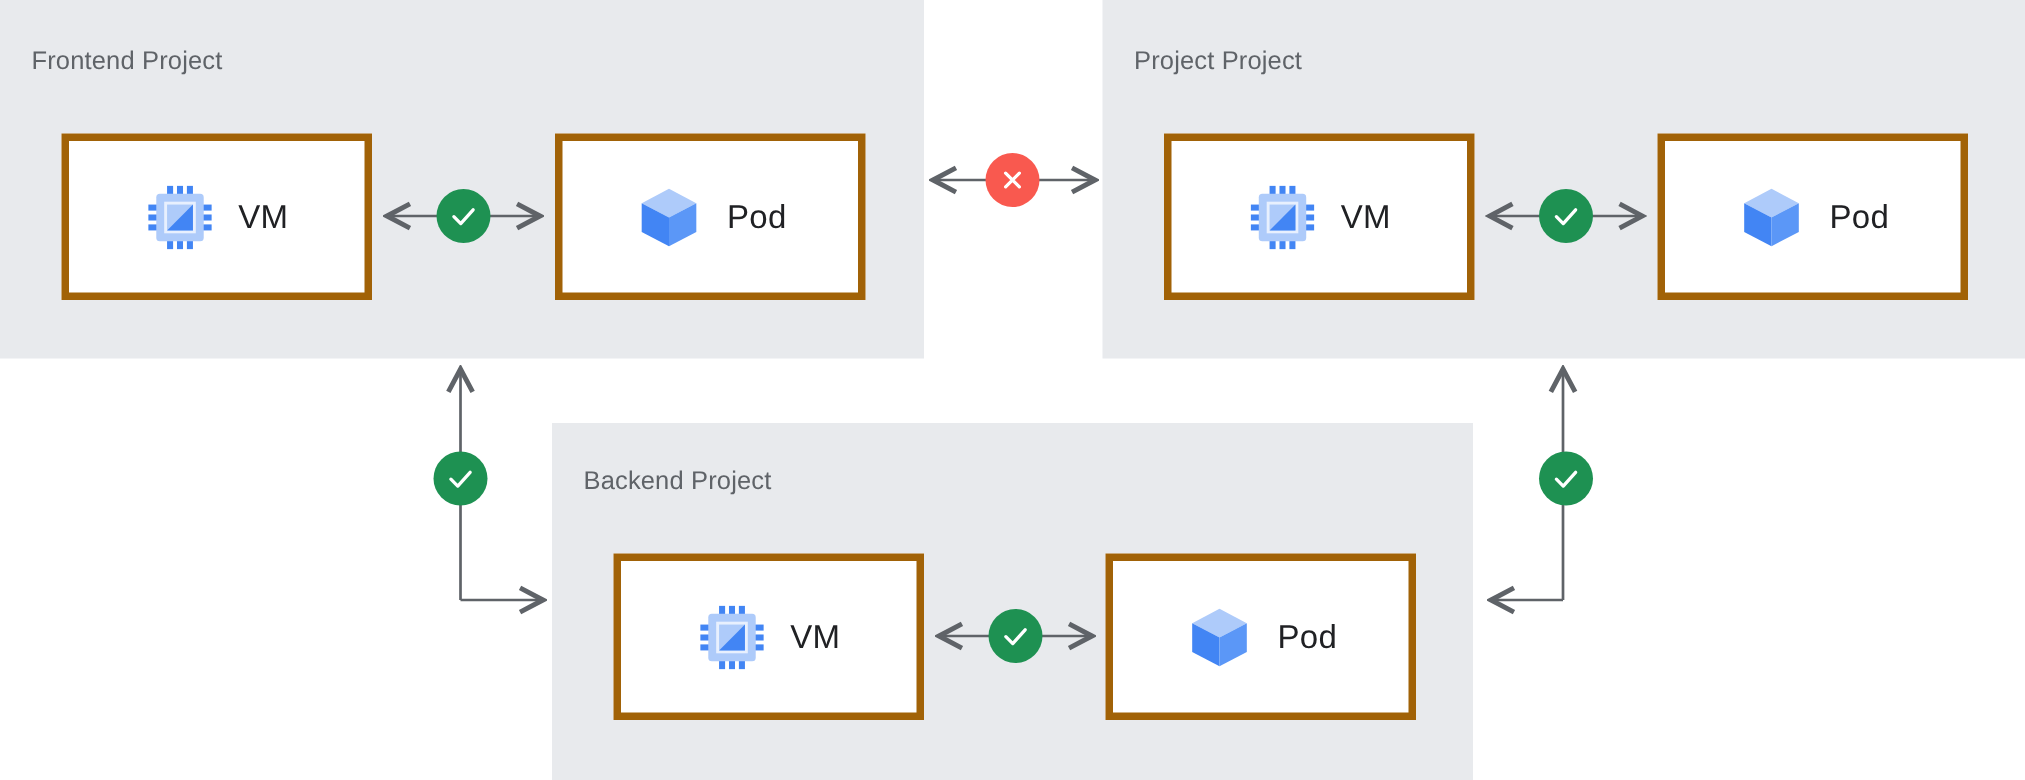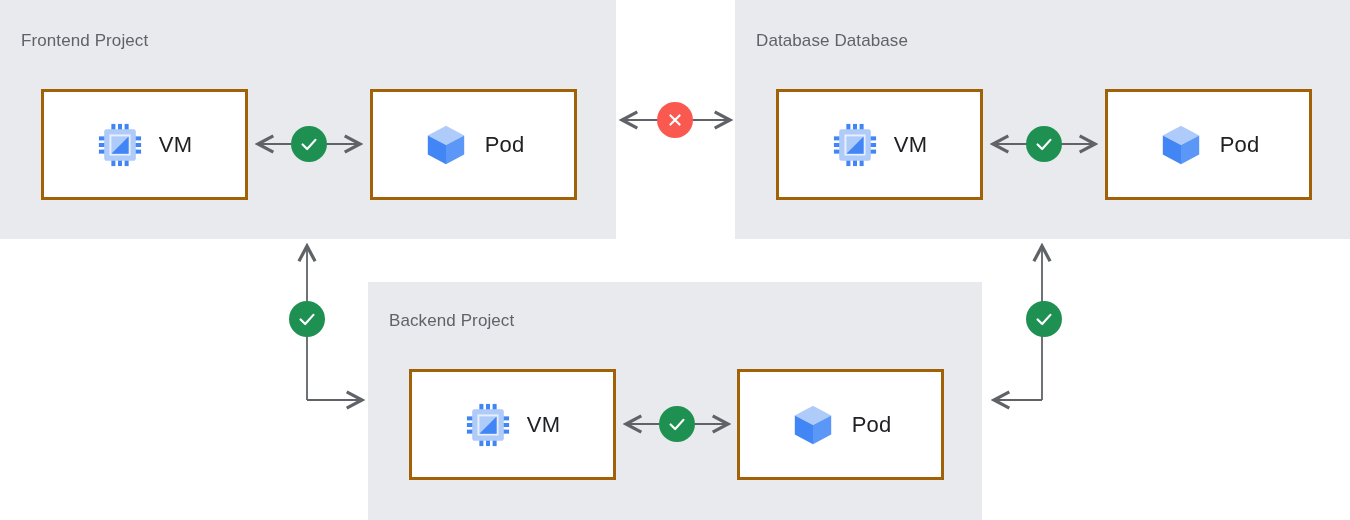--- a/index.html
+++ b/index.html
@@ -30,21 +30,21 @@
     font-weight: 400;
     color: #5f6368;
     letter-spacing: 0.1px;
     white-space: nowrap;
   }
 
   
   .card {
     position: absolute;
     background: #ffffff;
-    border: 3px solid #a16207;
+    border: 5px solid #a16207;
     box-sizing: border-box;
     display: flex;
     align-items: center;
     justify-content: center;
   }
   .card-inner {
     display: flex;
     align-items: center;
     gap: 16px;
   }
@@ -140,21 +140,21 @@
           <path d="M24 4 L43 14 L24 24 L5 14 Z" fill="#aecbfa"></path>
           <path d="M5 14 L24 24 L24 44 L5 34 Z" fill="#4285f4"></path>
           <path d="M43 14 L43 34 L24 44 L24 24 Z" fill="#5b97f7"></path>
         </svg>
       </span>
       <span class="card-label">Pod</span>
     </div>
   </div>
 
   <div class="panel" style="left:735px; top:0px; width:615px; height:239px;"></div>
-  <div class="panel-title" style="left:756px; top:31px;">Database Database</div>
+  <div class="panel-title" style="left:756px; top:31px;">Project Project</div>
 
   <div class="card" style="left:776px; top:89px; width:207px; height:111px;">
     <div class="card-inner">
       <span class="icon-box">
         <svg viewBox="0 0 48 48" width="46" height="46" aria-hidden="true">
           <g fill="#4285f4">
             <rect x="15" y="2" width="4.2" height="7"></rect>
             <rect x="21.9" y="2" width="4.2" height="7"></rect>
             <rect x="28.8" y="2" width="4.2" height="7"></rect>
             <rect x="15" y="39" width="4.2" height="7"></rect>

